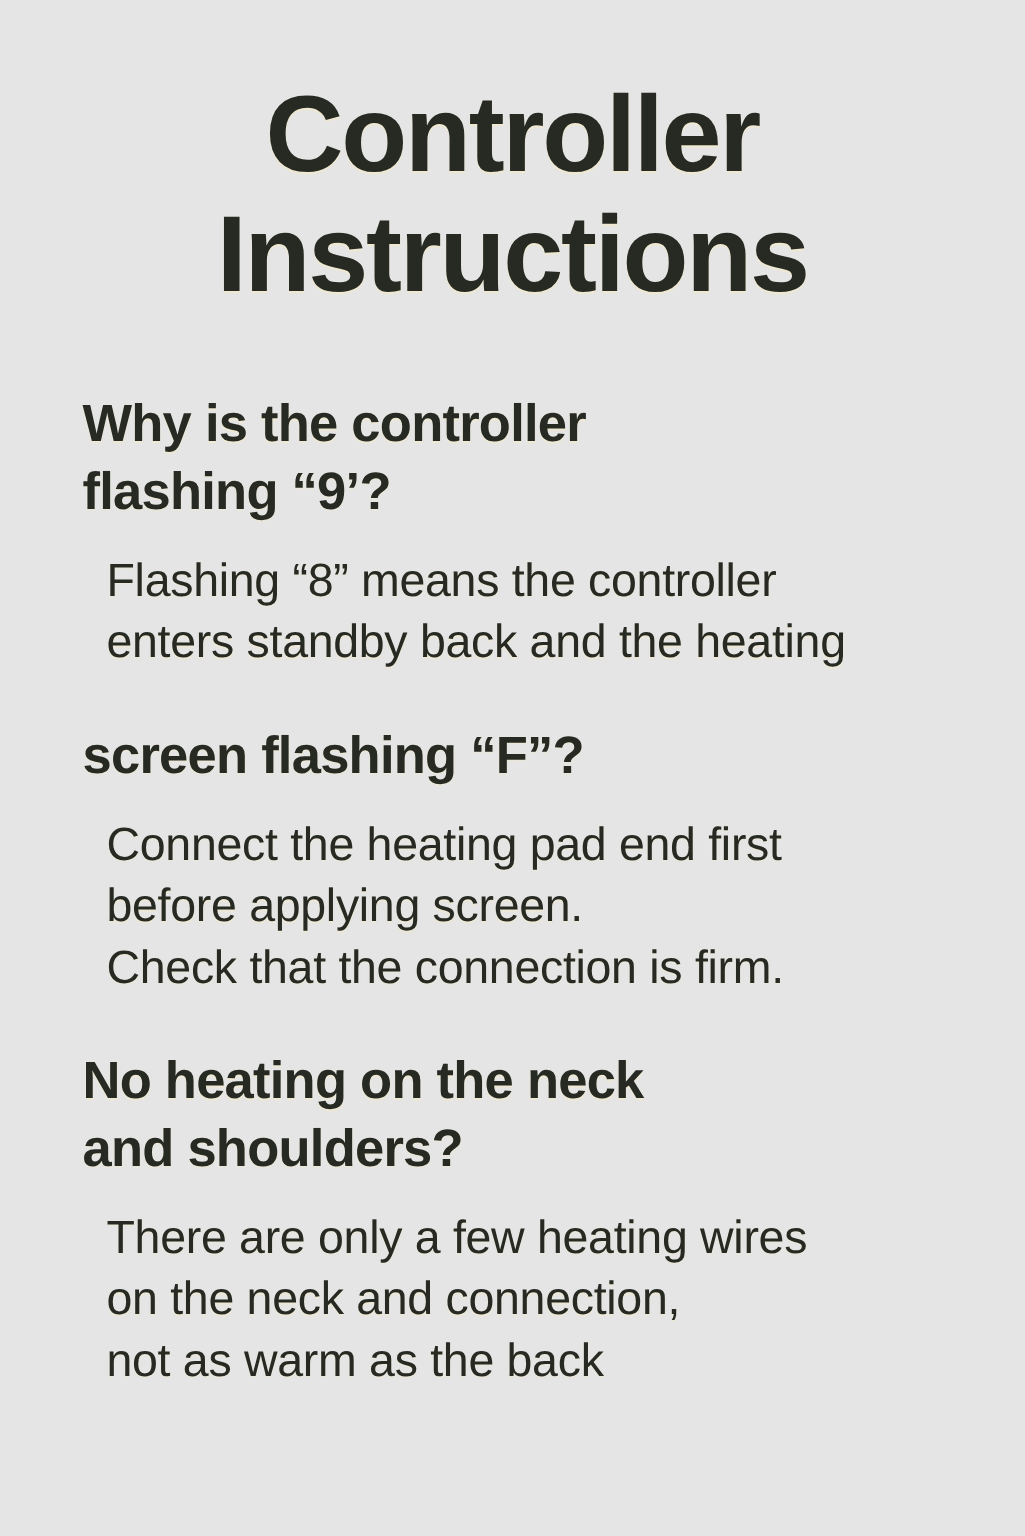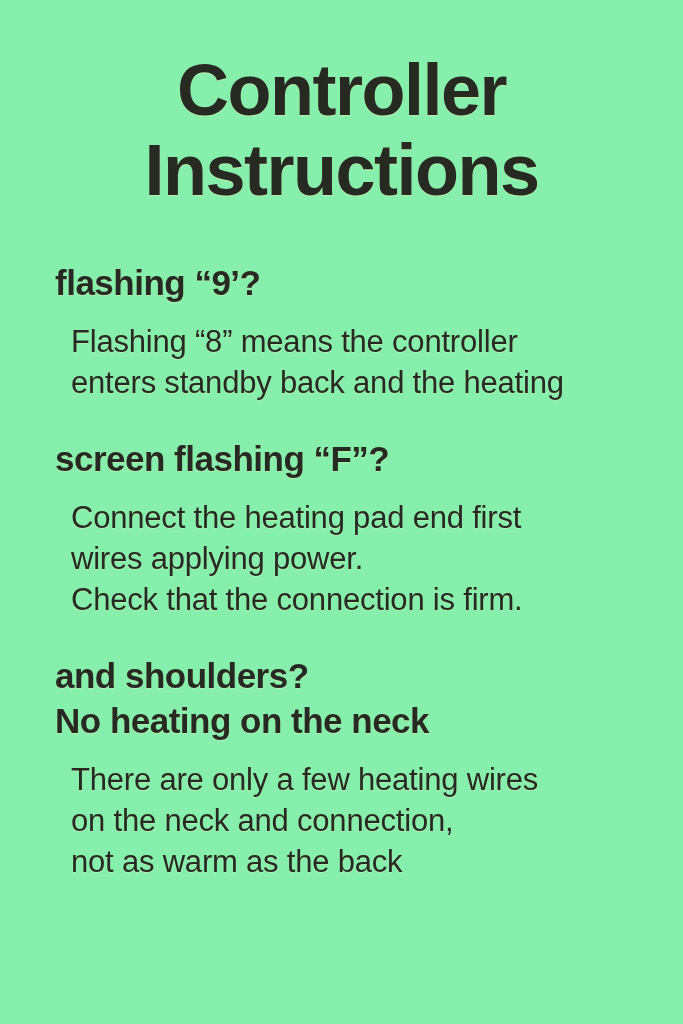--- a/index.html
+++ b/index.html
@@ -48,52 +48,53 @@
     letter-spacing: -0.2px;
     text-shadow: 0 1px 1px rgba(255, 238, 180, 0.35);
   }
   .line {
     display: block;
   }
 </style>
 </head>
 <body>
 
-<div class="page" style="background-color: #86efac; color: rgb(38, 42, 34);">
+<div class="page" style="background-color: #e5e5e5; color: rgb(38, 42, 34);">
 
   <h1 class="title">
     <span class="title-line">Controller</span>
     <span class="title-line">Instructions</span>
   </h1>
 
   <section class="faq-section">
     <h2 class="faq-heading">
+      <span class="line">Why is the controller</span>
       <span class="line">flashing “9’?</span>
     </h2>
     <p class="faq-body">
       <span class="line">Flashing “8” means the controller</span>
       <span class="line">enters standby back and the heating</span>
     </p>
   </section>
 
   <section class="faq-section">
     <h2 class="faq-heading">
       <span class="line">screen flashing “F”?</span>
     </h2>
     <p class="faq-body">
       <span class="line">Connect the heating pad end first</span>
-      <span class="line">wires applying power.</span>
+      <span class="line">before applying screen.</span>
       <span class="line">Check that the connection is firm.</span>
     </p>
   </section>
 
   <section class="faq-section">
     <h2 class="faq-heading">
+      <span class="line">No heating on the neck</span>
       <span class="line">and shoulders?</span>
-      <span class="line">No heating on the neck</span>
     </h2>
     <p class="faq-body">
       <span class="line">There are only a few heating wires</span>
       <span class="line">on the neck and connection,</span>
       <span class="line">not as warm as the back</span>
     </p>
   </section>
 
 </div>
 

